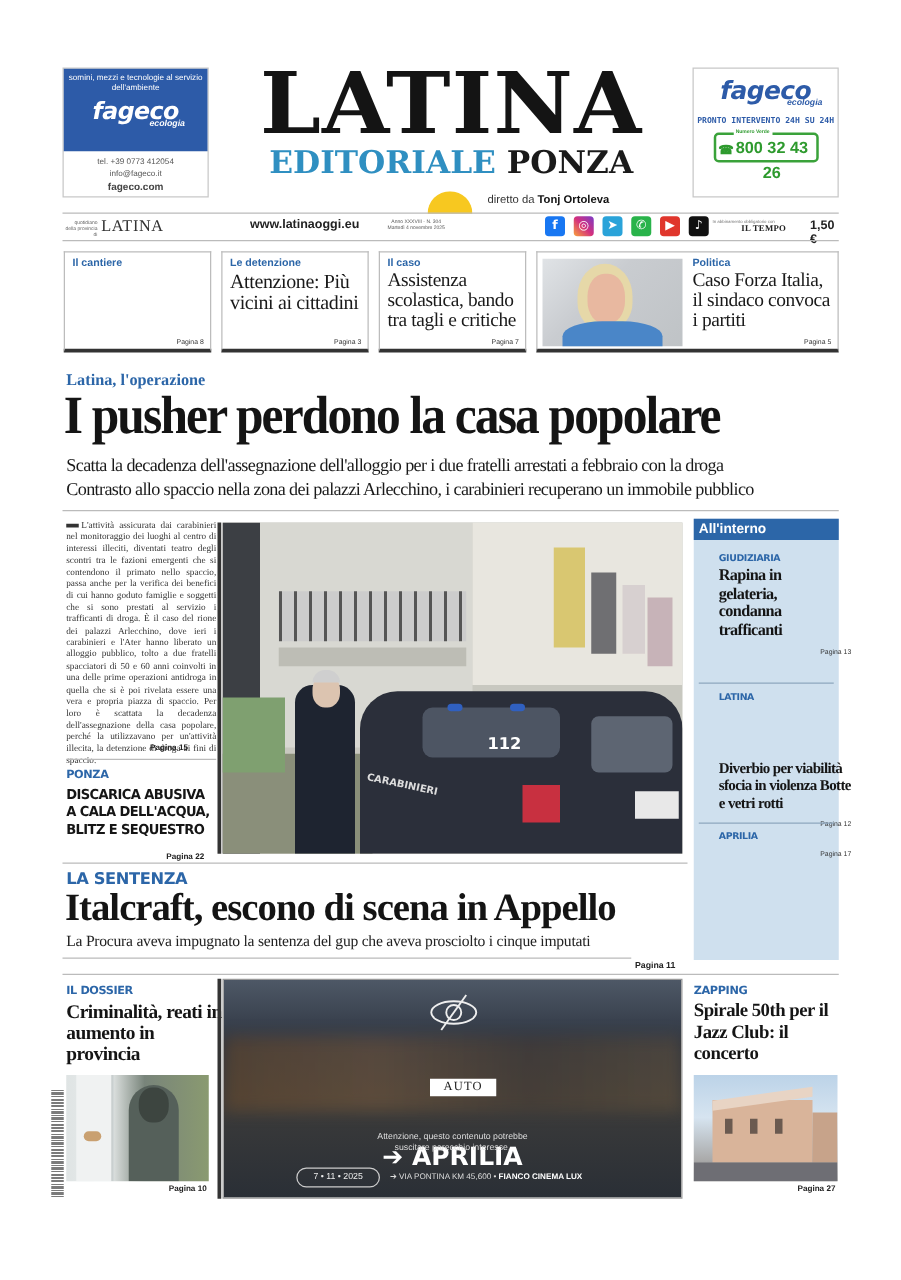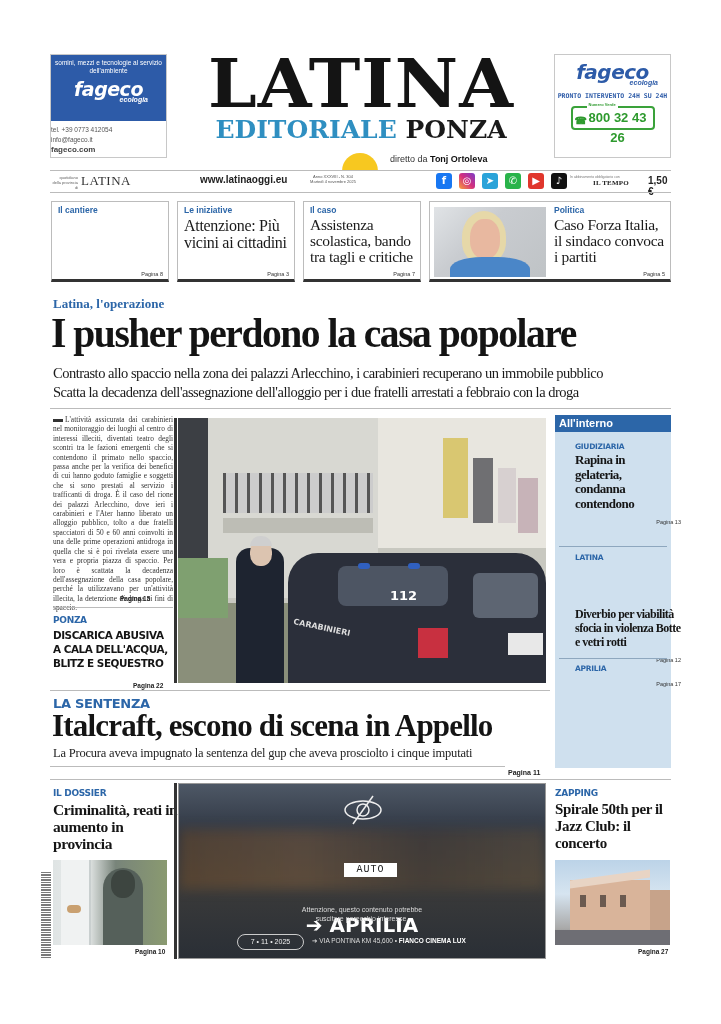--- a/index.html
+++ b/index.html
@@ -5,21 +5,21 @@
   * { box-sizing: border-box; margin: 0; padding: 0; }
   body { width: 721px; height: 1024px; background: #ffffff; position: relative; overflow: hidden; font-family: "Liberation Serif", serif; color: #1a1a1a; }
   .abs { position: absolute; }
 
   
   .ad-left { left: 50px; top: 54px; width: 117px; height: 104px; border: 1px solid #c8c8c8; }
   .ad-left .top { background: #2d5ba8; height: 66px; padding: 4px 4px 0; text-align: center; color: #fff; }
   .ad-left .tag { font-size: 6.5px; line-height: 8px; font-family: "Liberation Sans", sans-serif; }
   .ad-left .logo { font-family: "DejaVu Sans", sans-serif; font-weight: bold; font-style: italic; font-size: 19px; letter-spacing: -0.5px; line-height: 22px; margin-top: 3px; }
   .ad-left .logo-sub { font-family: "Liberation Sans", sans-serif; font-weight: bold; font-style: italic; font-size: 7px; text-align: right; margin-top: -4px; padding-right: 14px; }
-  .ad-left .bot { text-align: left; font-family: "Liberation Sans", sans-serif; font-size: 6.5px; color: #555; padding-top: 4px; line-height: 10px; }
+  .ad-left .bot { text-align: center; font-family: "Liberation Sans", sans-serif; font-size: 6.5px; color: #555; padding-top: 4px; line-height: 10px; }
   .ad-left .bot b { font-size: 8px; color: #444; }
 
   .ad-right { left: 554px; top: 54px; width: 117px; height: 104px; border: 1px solid #c8c8c8; text-align: center; }
   .ad-right .logo { font-family: "DejaVu Sans", sans-serif; font-weight: bold; font-style: italic; font-size: 20px; color: #2d5ba8; letter-spacing: -0.5px; margin-top: 6px; line-height: 22px; }
   .ad-right .logo-sub { font-family: "Liberation Sans", sans-serif; font-weight: bold; font-style: italic; font-size: 7px; color: #2d5ba8; text-align: right; padding-right: 12px; margin-top: -4px; }
   .ad-right .pronto { font-family: "DejaVu Sans Mono", monospace; font-weight: bold; font-size: 6.5px; color: #2d5ba8; line-height: 8px; margin-top: 6px; }
   .ad-right .phone { margin: 6px auto 0; width: 84px; height: 24px; border: 2px solid #3aa23a; border-radius: 4px; color: #2e9a2e; font-family: "Liberation Sans", sans-serif; font-weight: bold; font-size: 13px; line-height: 20px; position: relative; padding-left: 10px; }
   .ad-right .phone .lbl { position: absolute; top: -6px; left: 14px; font-size: 4px; background: #fff; padding: 0 2px; color: #2e9a2e; line-height: 6px; }
   .ad-right .phone .tel { position: absolute; left: 2px; top: 3px; font-size: 10px; }
 
@@ -91,21 +91,21 @@
 
   
   .dossier-kicker { left: 53px; top: 788px; font-family: "DejaVu Sans", sans-serif; font-weight: bold; font-size: 9px; color: #2c66a8; letter-spacing: -0.3px; }
   .dossier-hl { left: 53px; top: 801px; width: 125px; font-family: "Liberation Serif", serif; font-weight: bold; font-size: 15.5px; line-height: 17px; color: #151515; letter-spacing: -0.4px; }
   .dossier-photo { left: 53px; top: 860px; width: 114px; height: 85px; background: linear-gradient(90deg, #dfe4e4 0%, #e9ecec 30%, #78847a 55%, #8a9a70 100%); overflow: hidden; }
   .dossier-pg { left: 135px; top: 948px; font-family: "Liberation Sans", sans-serif; font-size: 6.5px; font-weight: bold; color: #222; }
 
   .ad-bodema { left: 178px; top: 783px; width: 368px; height: 176px; background: linear-gradient(180deg, #4e5866 0%, #2d3440 30%, #3a3a3a 60%, #2a2f36 100%); overflow: hidden; border: 1px solid #999; text-align: center; color: #fff; }
   .ad-bodema .glow { position: absolute; left: 0; top: 45px; width: 100%; height: 60px; background: linear-gradient(90deg, rgba(120,80,40,0.45), rgba(160,110,60,0.35), rgba(90,70,50,0.4), rgba(130,100,60,0.35)); filter: blur(6px); }
   .ad-bodema .brand { position: absolute; left: 0; width: 100%; top: 52px; font-family: "DejaVu Sans", sans-serif; font-size: 20px; letter-spacing: 1px; }
-  .ad-bodema .auto { position: absolute; left: 165px; top: 79px; width: 53px; height: 14px; background: #fff; color: #222; font-family: Liberation Mono, monospace; font-size: 10px; line-height: 14px; letter-spacing: 1px; }
+  .ad-bodema .auto { position: absolute; left: 165px; top: 79px; width: 53px; height: 14px; background: #fff; color: #222; font-family: Liberation Serif, serif; font-size: 10px; line-height: 14px; letter-spacing: 1px; }
   .ad-bodema .city { position: absolute; left: 0; width: 100%; top: 95px; font-family: "DejaVu Sans", sans-serif; font-weight: bold; font-size: 20px; margin-top: 34px; }
   .ad-bodema .note { position: absolute; left: 0; width: 100%; top: 121px; font-family: "Liberation Sans", sans-serif; font-size: 7px; line-height: 9px; color: #ddd; }
   .ad-bodema .date { position: absolute; left: 58px; top: 150px; width: 67px; height: 16px; border: 1px solid #ccc; border-radius: 8px; font-family: "Liberation Sans", sans-serif; font-size: 7px; line-height: 14px; color: #eee; }
   .ad-bodema .addr { position: absolute; left: 133px; top: 153px; font-family: "Liberation Sans", sans-serif; font-size: 6.5px; color: #ddd; white-space: nowrap; }
   .ad-bodema .addr b { color: #fff; }
   .ad-bodema .eye { position: absolute; left: 162px; top: 10px; width: 44px; height: 32px; }
 
   .zap-kicker { left: 555px; top: 788px; font-family: "DejaVu Sans", sans-serif; font-weight: bold; font-size: 9px; color: #2c66a8; letter-spacing: -0.3px; }
   .zap-hl { left: 555px; top: 801px; width: 120px; font-family: "Liberation Serif", serif; font-weight: bold; font-size: 15px; line-height: 17px; color: #151515; letter-spacing: -0.4px; }
   .zap-photo { left: 555px; top: 860px; width: 115px; height: 85px; background: linear-gradient(180deg, #bcd3e8 0%, #d6e4f0 40%, #aaa 80%, #777 100%); overflow: hidden; }
@@ -172,21 +172,21 @@
   <div class="tempo">IL TEMPO</div>
   <div class="price">1,50 €</div>
 </div>
 <div class="abs strip-line-bot"></div>
 
 <div class="abs teaser" style="left:51px;width:118px;">
   <div class="kicker">Il cantiere</div>
   <div class="pg">Pagina 8</div>
 </div>
 <div class="abs teaser" style="left:177px;width:118px;">
-  <div class="kicker">Le iniziative</div>
+  <div class="kicker">Le detenzione</div>
   <div class="hl" style="font-size:16px;line-height:17px;">Attenzione: Più vicini ai cittadini</div>
   <div class="pg">Pagina 3</div>
 </div>
 <div class="abs teaser" style="left:303px;width:118px;">
   <div class="kicker">Il caso</div>
   <div class="hl">Assistenza scolastica, bando tra tagli e critiche</div>
   <div class="pg">Pagina 7</div>
 </div>
 <div class="abs teaser" style="left:429px;width:242px;padding-left:124px;">
   <div class="kicker">Politica</div>
@@ -195,22 +195,22 @@
 </div>
 <div class="abs teaser-photo">
   <div class="hair"></div>
     <div class="face"></div>
     <div class="jacket"></div>
 </div>
 
 <div class="abs kicker-main">Latina, l'operazione</div>
 <div class="abs headline-main">I pusher perdono la casa popolare</div>
 <div class="abs subhead-main">
+  <div>Scatta la decadenza dell'assegnazione dell'alloggio per i due fratelli arrestati a febbraio con la droga</div>
   <div>Contrasto allo spaccio nella zona dei palazzi Arlecchino, i carabinieri recuperano un immobile pubblico</div>
-  <div>Scatta la decadenza dell'assegnazione dell'alloggio per i due fratelli arrestati a febbraio con la droga</div>
 </div>
 <div class="abs rule" style="left:50px;top:408px;width:621px;"></div>
 
 <div class="abs body-col"><span class="sq"></span><span>L'attività assicurata dai carabinieri nel monitoraggio dei luoghi al centro di interessi illeciti, diventati teatro degli scontri tra le fazioni emergenti che si contendono il primato nello spaccio, passa anche per la verifica dei benefici di cui hanno goduto famiglie e soggetti che si sono prestati al servizio i trafficanti di droga. È il caso del rione dei palazzi Arlecchino, dove ieri i carabinieri e l'Ater hanno liberato un alloggio pubblico, tolto a due fratelli spacciatori di 50 e 60 anni coinvolti in una delle prime operazioni antidroga in quella che si è poi rivelata essere una vera e propria piazza di spaccio. Per loro è scattata la decadenza dell'assegnazione della casa popolare, perché la utilizzavano per un'attività illecita, la detenzione di droga ai fini di spaccio.</span></div>
 <div class="abs body-pg">Pagina 15</div>
 <div class="abs rule" style="left:53px;top:607px;width:120px;"></div>
 
 <div class="abs ponza-kicker">PONZA</div>
 <div class="abs ponza-hl">DISCARICA ABUSIVA A CALA DELL'ACQUA, BLITZ E SEQUESTRO</div>
 <div class="abs ponza-pg">Pagina 22</div>
@@ -239,21 +239,21 @@
   <div style="left:115px;top:205px;color:#ddd;font-family:'DejaVu Sans',sans-serif;font-weight:bold;font-size:8px;transform:rotate(12deg);">CARABINIERI</div>
   <div style="left:58px;top:130px;width:48px;height:135px;background:#1e2430;border-radius:14px 14px 0 0;"></div>
   <div style="left:72px;top:122px;width:22px;height:26px;background:#dcc4b0;border-radius:45%;"></div>
   <div style="left:72px;top:118px;width:22px;height:10px;background:#cfcfcf;border-radius:10px 10px 0 0;"></div>
 </div>
 
 <div class="abs sidebar">
   <div class="hdr">All'interno</div>
   <div class="sb-item" style="top:27px;">
     <div class="k">GIUDIZIARIA</div>
-    <div class="h" style="width:70px;">Rapina in gelateria, condanna contendono</div>
+    <div class="h" style="width:70px;">Rapina in gelateria, condanna trafficanti</div>
     <div class="p">Pagina 13</div>
   </div>
   <div class="sb-rule" style="top:131px;"></div>
   <div class="sb-item" style="top:138px;">
     <div class="k">LATINA</div>
     <div class="h" style="font-size:12px;line-height:14px;width:108px;margin-top:45px;">Diverbio per viabilità sfocia in violenza Botte e vetri rotti</div>
     <div class="p">Pagina 12</div>
   </div>
   <div class="sb-rule" style="top:243px;"></div>
   <div class="sb-item" style="top:249px;">

